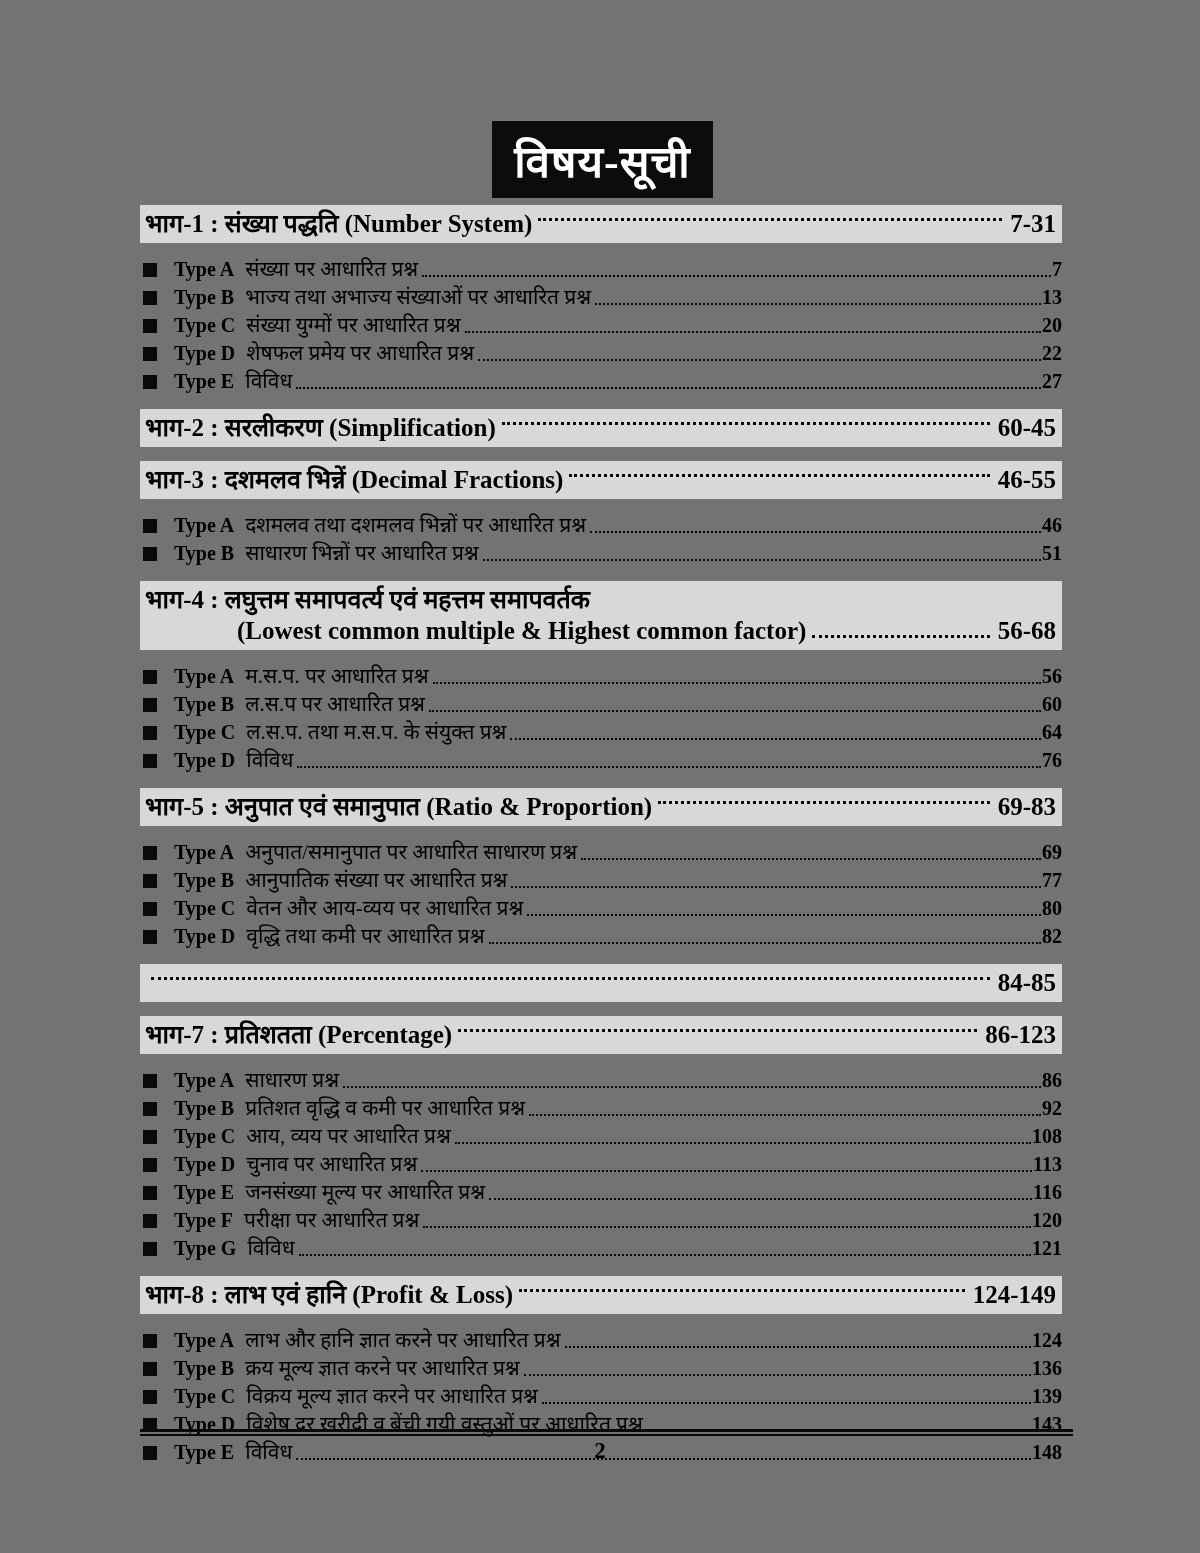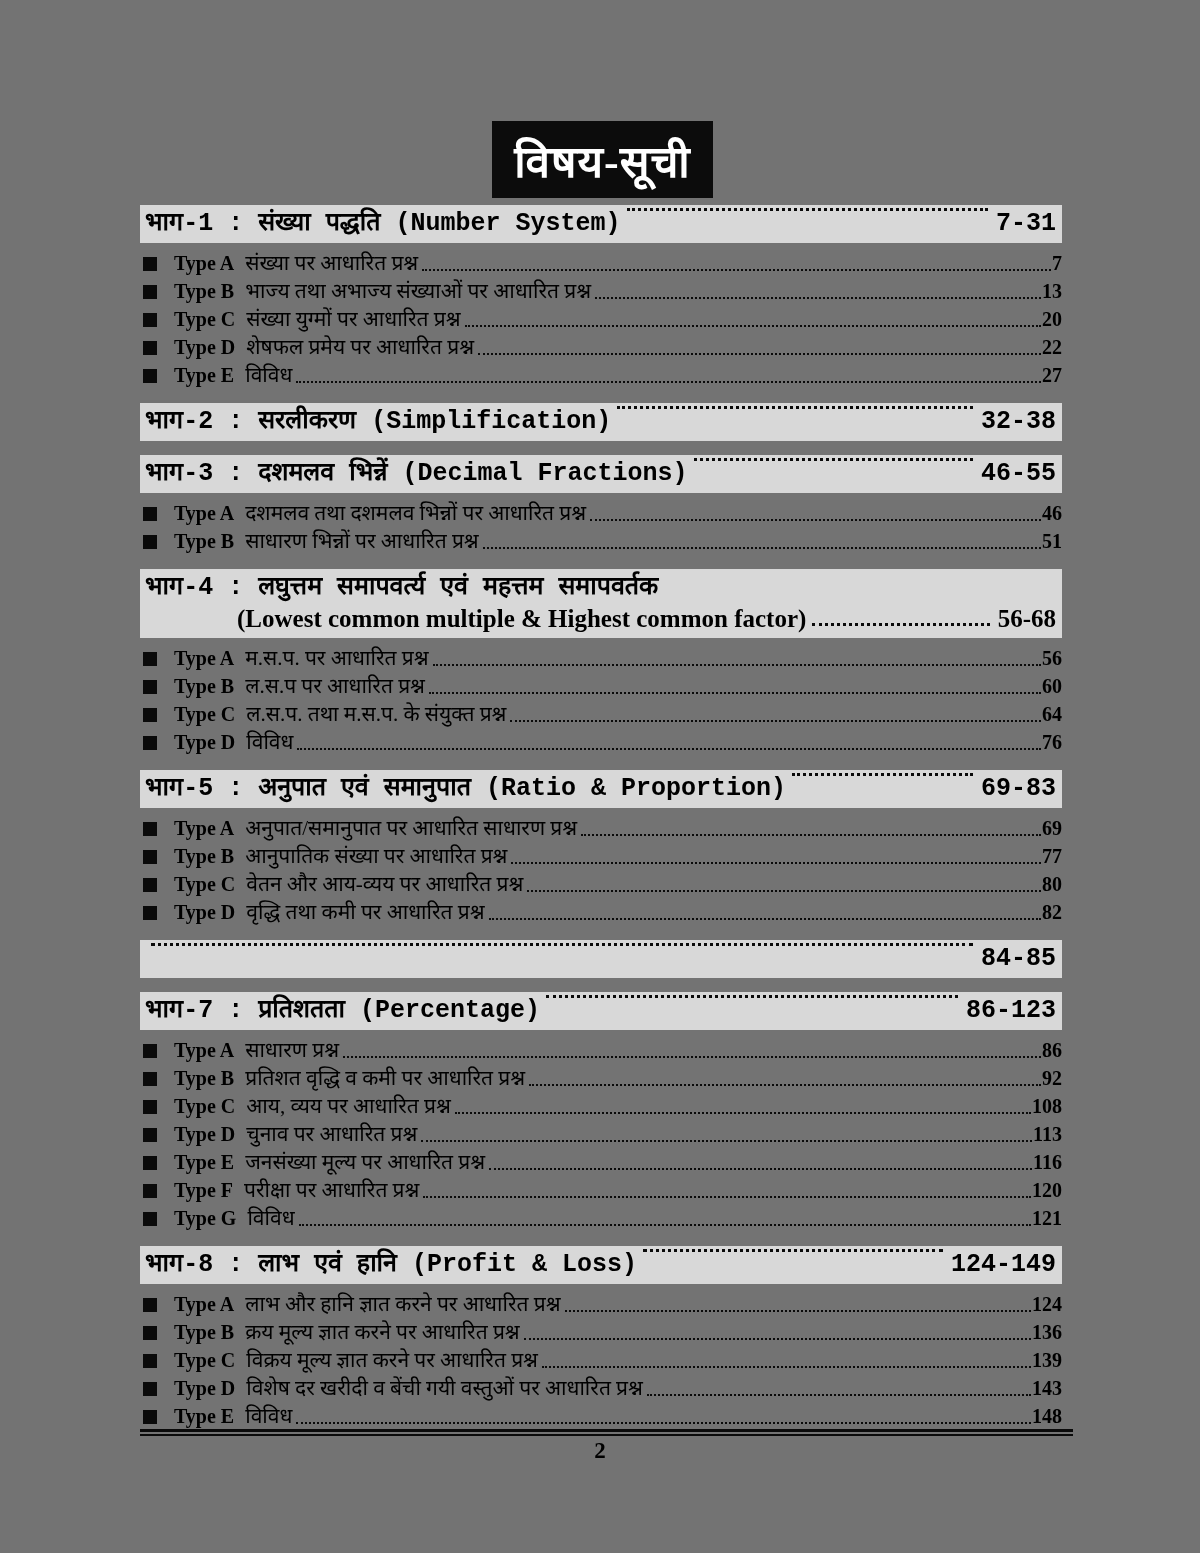--- a/index.html
+++ b/index.html
@@ -38,38 +38,38 @@
   .toc-section { margin: 0; }
   .section-bar {
     background: #d8d8d8;
     padding: 3px 6px 4px 5px;
     margin-top: 14px;
     font-weight: bold;
     font-size: 25px;
     line-height: 31px;
   }
   .toc-section:first-child .section-bar { margin-top: 0; }
-  .bar-line { display: flex; align-items: flex-start; font-family: Liberation Mono, monospace; }
+  .bar-line { display: flex; align-items: center; }
   .bar-line .leader {
     flex: 1 1 auto;
     border-bottom: 3.5px dotted #0a0a0a;
     margin: 0 8px 8px 6px;
     min-width: 30px;
   }
   .bar-line2 { display: flex; align-items: flex-end; padding-left: 92px; }
   .bar-line2 .leader {
     flex: 1 1 auto;
     border-bottom: 3.5px dotted #0a0a0a;
     margin: 0 8px 8px 6px;
     min-width: 30px;
   }
   .sec-label, .sec-label2 { white-space: nowrap; }
   .sec-pages { white-space: nowrap; font-weight: bold; }
   
-  .items { list-style: none; margin: 6px 0 0 0; padding: 0; }
+  .items { list-style: none; margin: 12px 0 0 0; padding: 0; }
   .items:empty { display: none; }
   .toc-item {
     display: flex;
     align-items: flex-end;
     font-size: 21px;
     line-height: 28px;
     margin: 0;
   }
   .bullet {
     flex: 0 0 auto;
@@ -173,21 +173,21 @@
     <span class="pg">27</span>
   </li>
 </ul>
   </section>
 
   <section class="toc-section">
     <header class="section-bar">
       <div class="bar-line">
         <span class="sec-label">भाग-2 : सरलीकरण (Simplification)</span>
         <span class="leader"></span>
-        <span class="sec-pages">32-38</span>
+        <span class="sec-pages">60-45</span>
       </div>
 
     </header>
 
   </section>
 
   <section class="toc-section">
     <header class="section-bar">
       <div class="bar-line">
         <span class="sec-label">भाग-3 : दशमलव भिन्नें (Decimal Fractions)</span>

